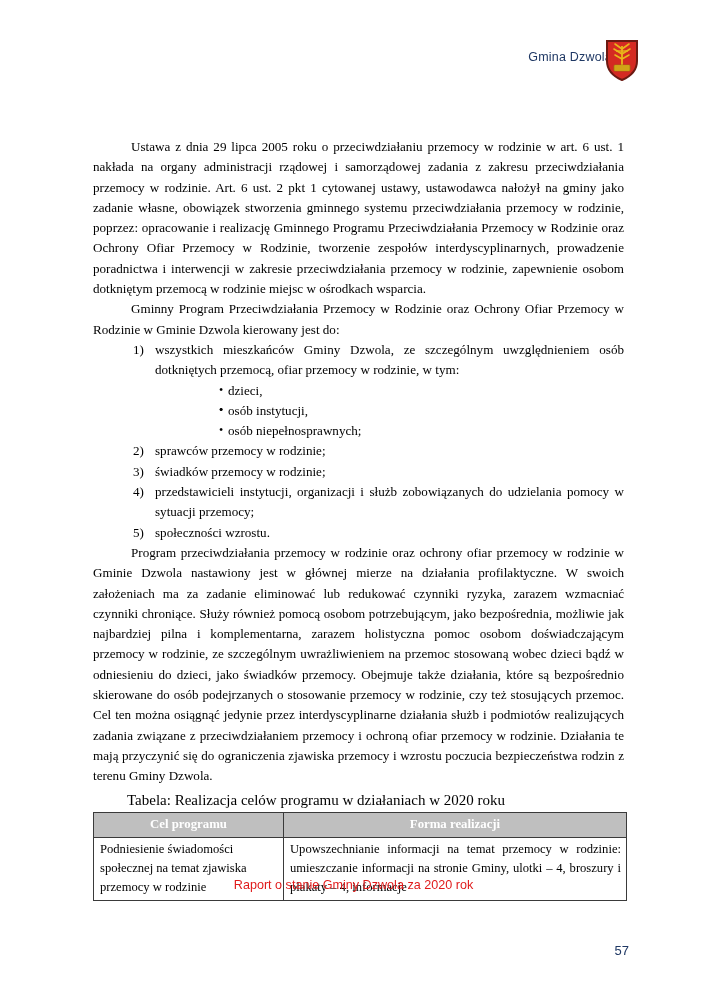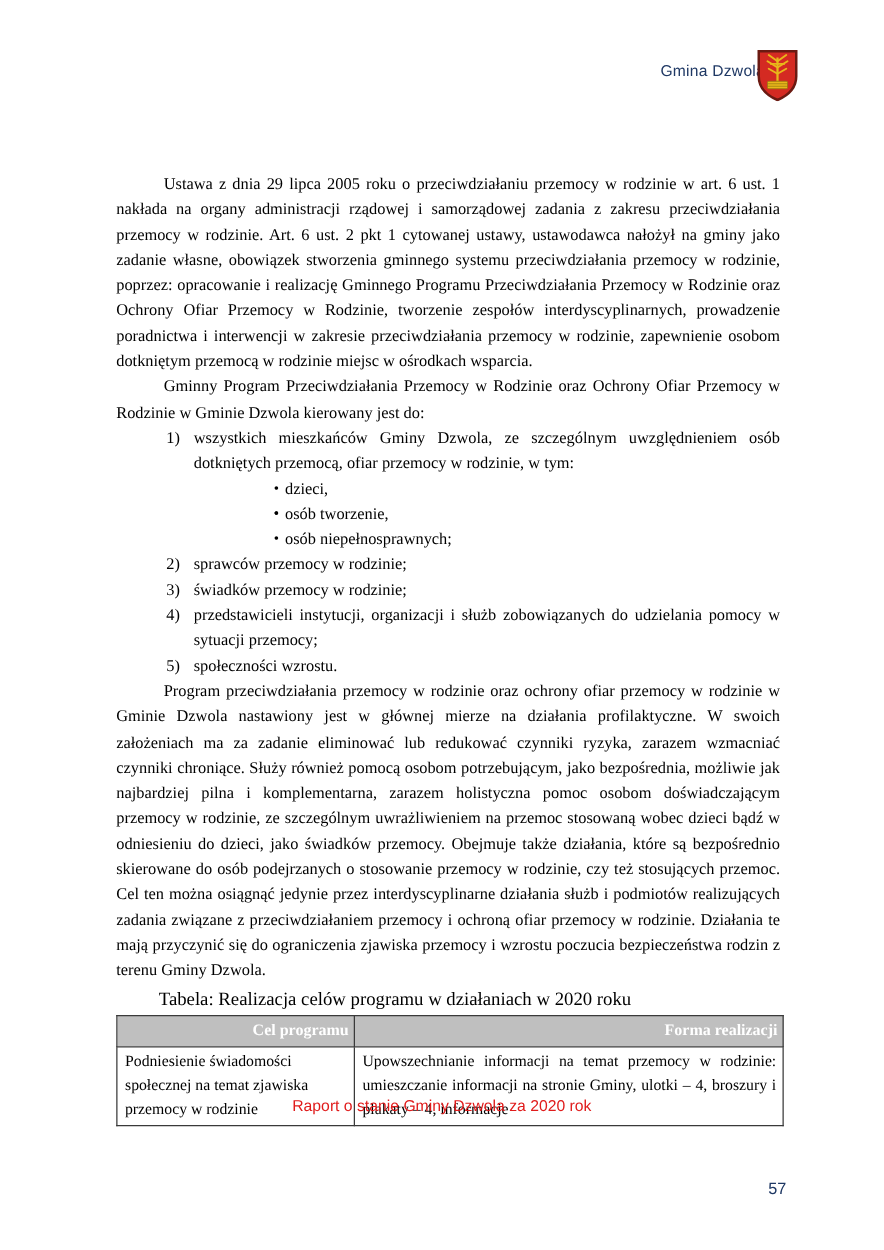--- a/index.html
+++ b/index.html
@@ -134,21 +134,21 @@
   }
   table.goals th,
   table.goals td {
     border: 1px solid #3a3a3a;
     vertical-align: top;
   }
   table.goals thead th {
     background: #bfbfbf;
     color: #ffffff;
     font-weight: bold;
-    text-align: right;
+    text-align: center;
     padding: 2px 4px 3px 4px;
     font-size: 12.8px;
   }
   table.goals tbody td {
     padding: 2px 5px 3px 6px;
   }
   table.goals tbody td.goal { text-align: left; }
   table.goals tbody td.form { text-align: justify; }
   col.c1 { width: 190px; }
   col.c2 { width: 343px; }
@@ -210,21 +210,21 @@
         <ul class="bullets">
           <li>
             <span class="dot">•</span>
             <span>dzieci,</span>
           </li>
           <li>
             <span class="dot">•</span>
           </li>
           <li>
             <span class="dot">•</span>
-            <span>osób tworzenie,</span>
+            <span>osób instytucji,</span>
           </li>
           <li>
             <span class="dot">•</span>
             <span>osób niepełnosprawnych;</span>
           </li>
         </ul>
       </li>
       <li>
         <span class="marker">2)</span>
         <span>sprawców przemocy w rodzinie;</span>

